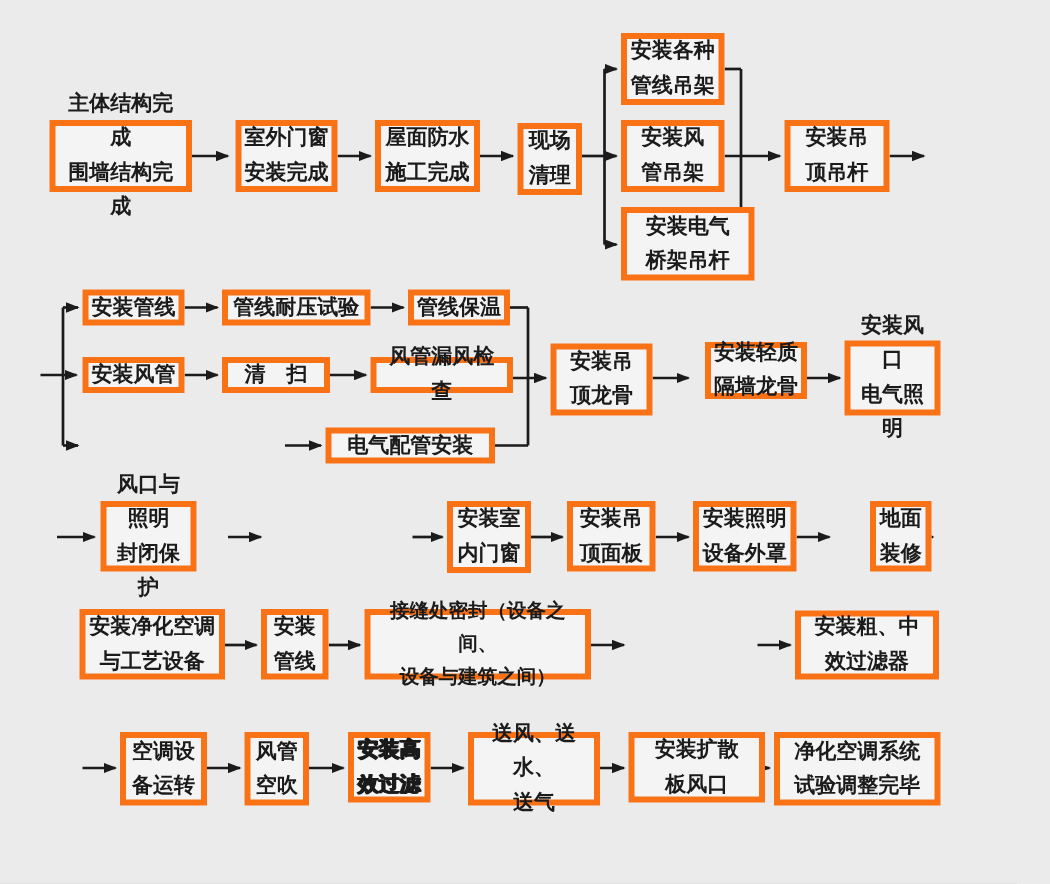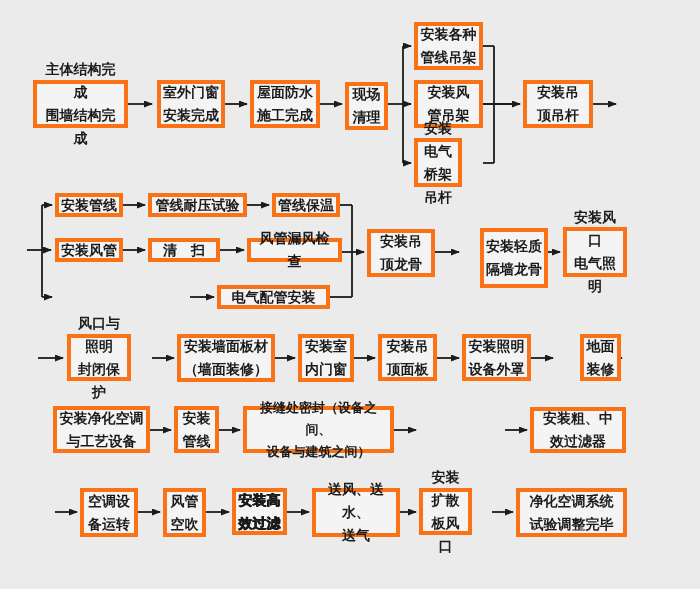--- a/index.html
+++ b/index.html
@@ -89,43 +89,41 @@
   <div class="node" style="left:157px;top:80px;width:68px;height:48px">室外门窗
 安装完成</div>
   <div class="node" style="left:250px;top:80px;width:70px;height:48px">屋面防水
 施工完成</div>
   <div class="node" style="left:345px;top:82px;width:43px;height:48px">现场
 清理</div>
   <div class="node" style="left:414px;top:22px;width:69px;height:48px">安装各种
 管线吊架</div>
   <div class="node" style="left:414px;top:80px;width:69px;height:48px">安装风
 管吊架</div>
-  <div class="node" style="left:414px;top:138px;width:48px;height:49px">安装电气
+  <div class="node" style="left:414px;top:138px;width:89px;height:49px">安装电气
 桥架吊杆</div>
   <div class="node" style="left:523px;top:80px;width:70px;height:48px">安装吊
 顶吊杆</div>
 
   <div class="node" style="left:55px;top:193px;width:68px;height:24px">安装管线</div>
   <div class="node" style="left:148px;top:193px;width:99px;height:24px">管线耐压试验</div>
   <div class="node" style="left:272px;top:193px;width:68px;height:24px">管线保温</div>
   <div class="node" style="left:55px;top:238px;width:68px;height:24px">安装风管</div>
   <div class="node" style="left:148px;top:238px;width:72px;height:24px">清　扫</div>
   <div class="node" style="left:247px;top:238px;width:95px;height:24px">风管漏风检查</div>
   <div class="node" style="left:217px;top:285px;width:113px;height:24px">电气配管安装</div>
   <div class="node" style="left:367px;top:229px;width:68px;height:48px">安装吊
 顶龙骨</div>
-  <div class="node" style="left:480px;top:228px;width:68px;height:60px">安装轻质
+  <div class="node" style="left:470px;top:228px;width:68px;height:38px">安装轻质
 隔墙龙骨</div>
   <div class="node" style="left:563px;top:227px;width:64px;height:50px">安装风口
 电气照明</div>
 
   <div class="node" style="left:67px;top:334px;width:64px;height:47px">风口与照明
 封闭保护</div>
-  <div class="node" style="left:177px;top:334px;width:98px;height:48px">安装墙面板材
-（墙面装修）</div>
   <div class="node" style="left:298px;top:334px;width:56px;height:48px">安装室
 内门窗</div>
   <div class="node" style="left:378px;top:334px;width:59px;height:47px">安装吊
 顶面板</div>
   <div class="node" style="left:462px;top:334px;width:69px;height:47px">安装照明
 设备外罩</div>
   <div class="node" style="left:580px;top:334px;width:41px;height:47px">地面
 装修</div>
 
   <div class="node" style="left:53px;top:406px;width:97px;height:47px">安装净化空调
@@ -138,18 +136,18 @@
 效过滤器</div>
 
   <div class="node" style="left:80px;top:488px;width:58px;height:49px">空调设
 备运转</div>
   <div class="node" style="left:163px;top:488px;width:43px;height:49px">风管
 空吹</div>
   <div class="node heavy" style="left:232px;top:488px;width:55px;height:47px">安装高
 效过滤</div>
   <div class="node" style="left:312px;top:488px;width:88px;height:49px">送风、送水、
 送气</div>
-  <div class="node" style="left:419px;top:488px;width:53px;height:47px">安装扩散
+  <div class="node" style="left:419px;top:488px;width:91px;height:47px">安装扩散
 板风口</div>
   <div class="node" style="left:516px;top:488px;width:111px;height:49px">净化空调系统
 试验调整完毕</div>
 
 </div>
 
 </body></html>

